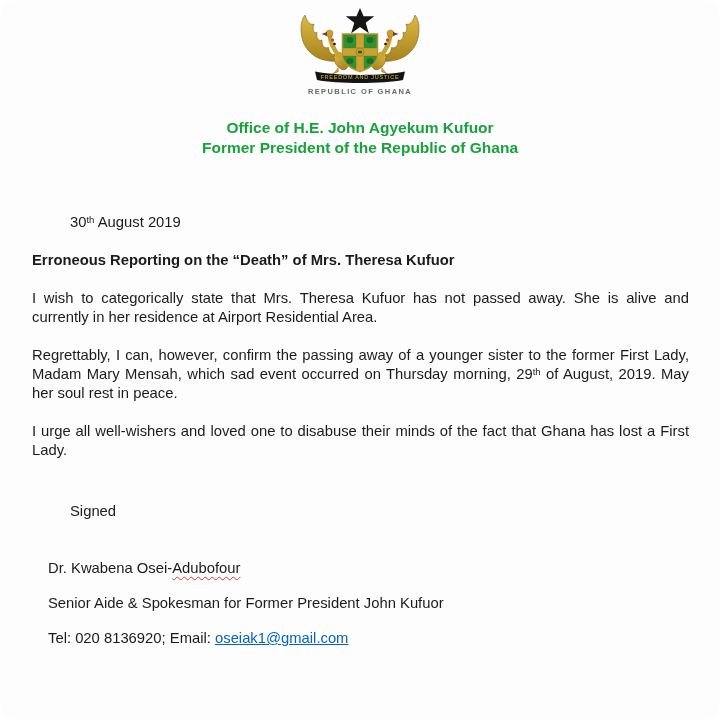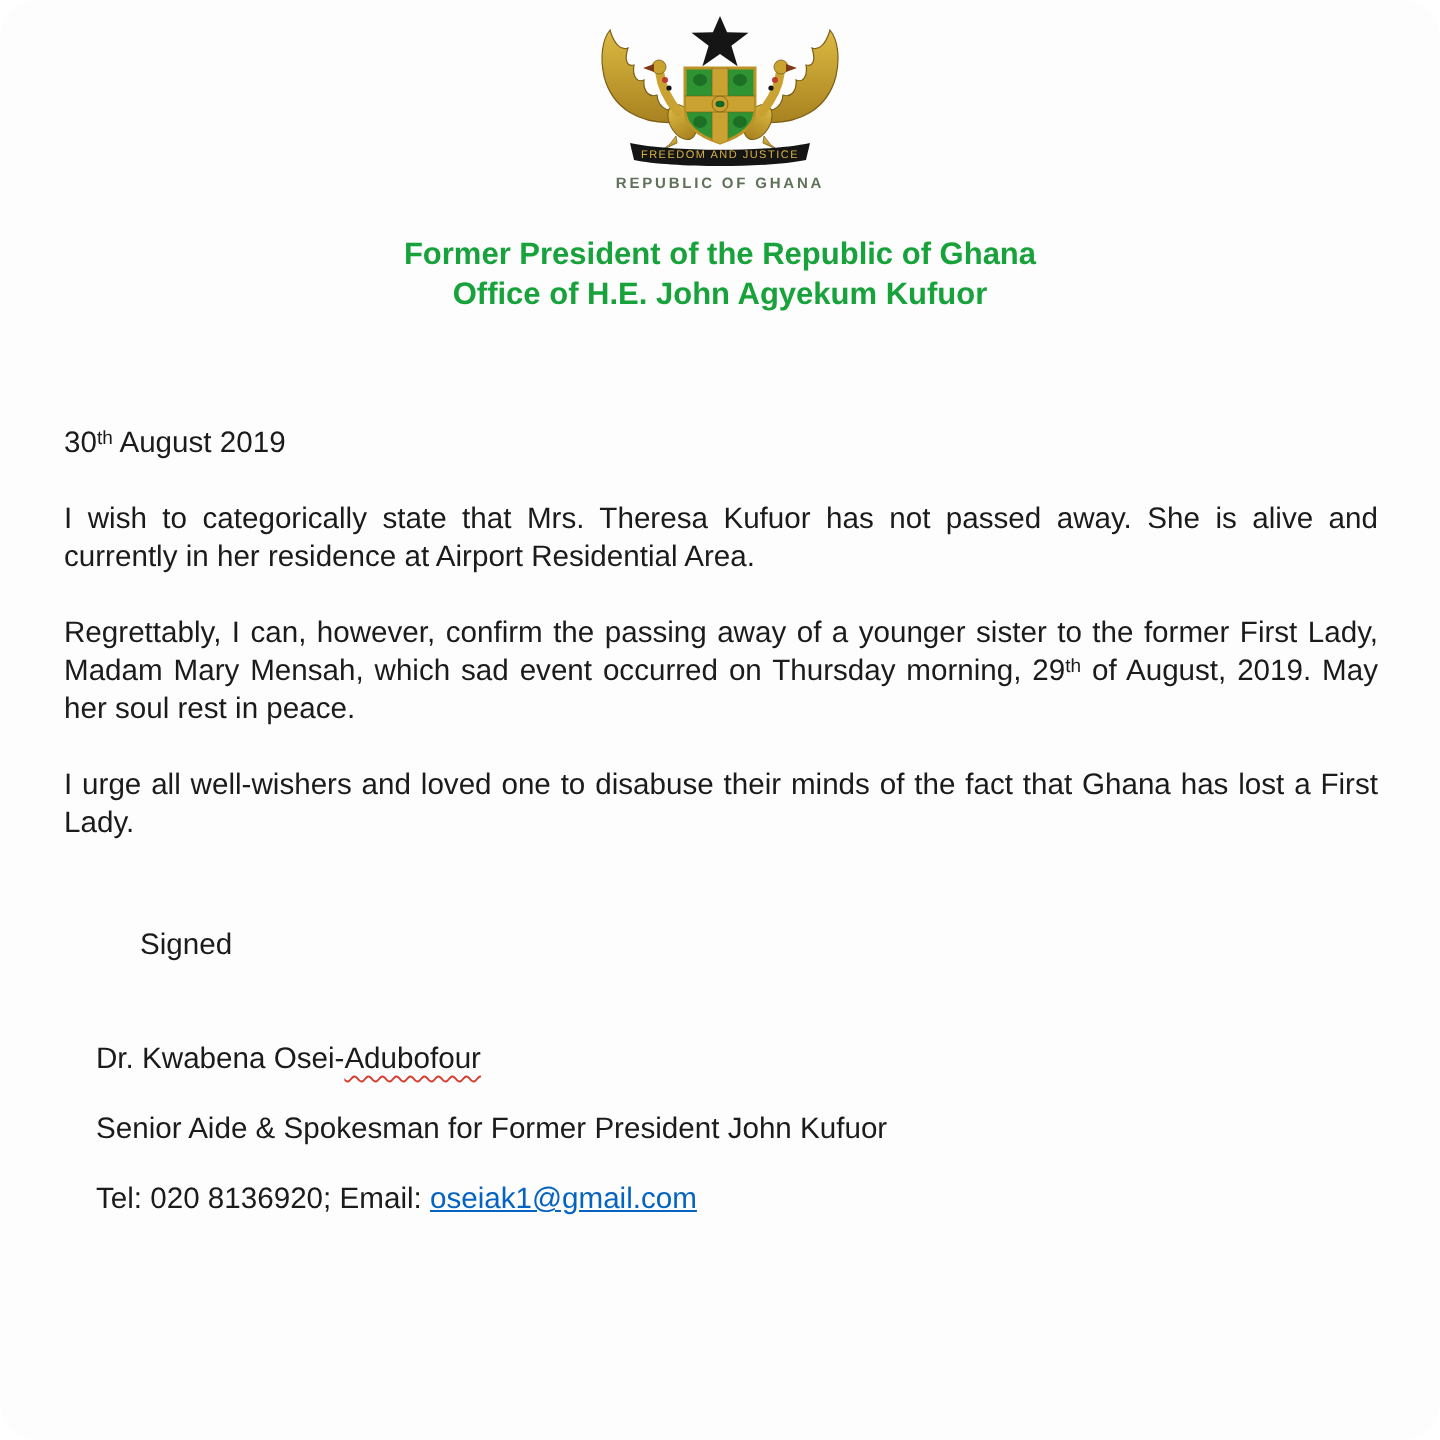--- a/index.html
+++ b/index.html
@@ -34,21 +34,21 @@
     color: #18a23b;
   }
   
   .content {
     padding: 0 31px 0 32px;
     font-size: 14.8px;
     line-height: 19px;
     color: #1b1b1b;
   }
   .block { margin: 0 0 19px 0; }
-  .date-line { margin-top: 56px; }
+  .date-line { margin-top: 56px; margin-left: 38px; }
   .bold { font-weight: 700; }
   .para { text-align: justify; }
   .sup {
     font-size: 9.5px;
     vertical-align: 4px;
     line-height: 0;
   }
   .signed-line { margin-top: 42px; margin-left: 38px; }
   .signature { margin-top: 38px; }
   .sig-line { margin: 16px; }
@@ -106,29 +106,30 @@
       </g>
       <circle cx="150" cy="94" r="8" fill="#c9a232" stroke="#7a5c15" stroke-width="0.8"></circle>
       <ellipse cx="150" cy="94" rx="4.5" ry="3.2" fill="#14651d"></ellipse>
 
       <polygon points="150,6 157.1,22.3 178.5,22.7 161.4,35.7 167.6,56.3 150,44 132.4,56.3 138.6,35.7 121.5,22.7 142.9,22.3" fill="#151515"></polygon>
     </svg>
     <div class="crest-caption">REPUBLIC OF GHANA</div>
   </div>
 
   <div class="org">
+    <div>Office of H.E. John Agyekum Kufuor</div>
     <div>Former President of the Republic of Ghana</div>
-    <div>Office of H.E. John Agyekum Kufuor</div>
   </div>
 
   <div class="content">
 
     <div class="block date-line"><span>30</span><span class="sup">th</span><span> August 2019</span></div>
 
 
+    <div class="block bold">Erroneous Reporting on the “Death” of Mrs. Theresa Kufuor</div>
 
 
     <p class="block para">I wish to categorically state that Mrs. Theresa Kufuor has not passed away. She is alive and currently in her residence at Airport Residential Area.</p>
 
     <p class="block para"><span>Regrettably, I can, however, confirm the passing away of a younger sister to the former First Lady, Madam Mary Mensah, which sad event occurred on Thursday morning, 29</span><span class="sup">th</span><span> of August, 2019. May her soul rest in peace.</span></p>
 
     <p class="block para">I urge all well-wishers and loved one to disabuse their minds of the fact that Ghana has lost a First Lady.</p>
 
     <div class="block signed-line">Signed</div>
 

